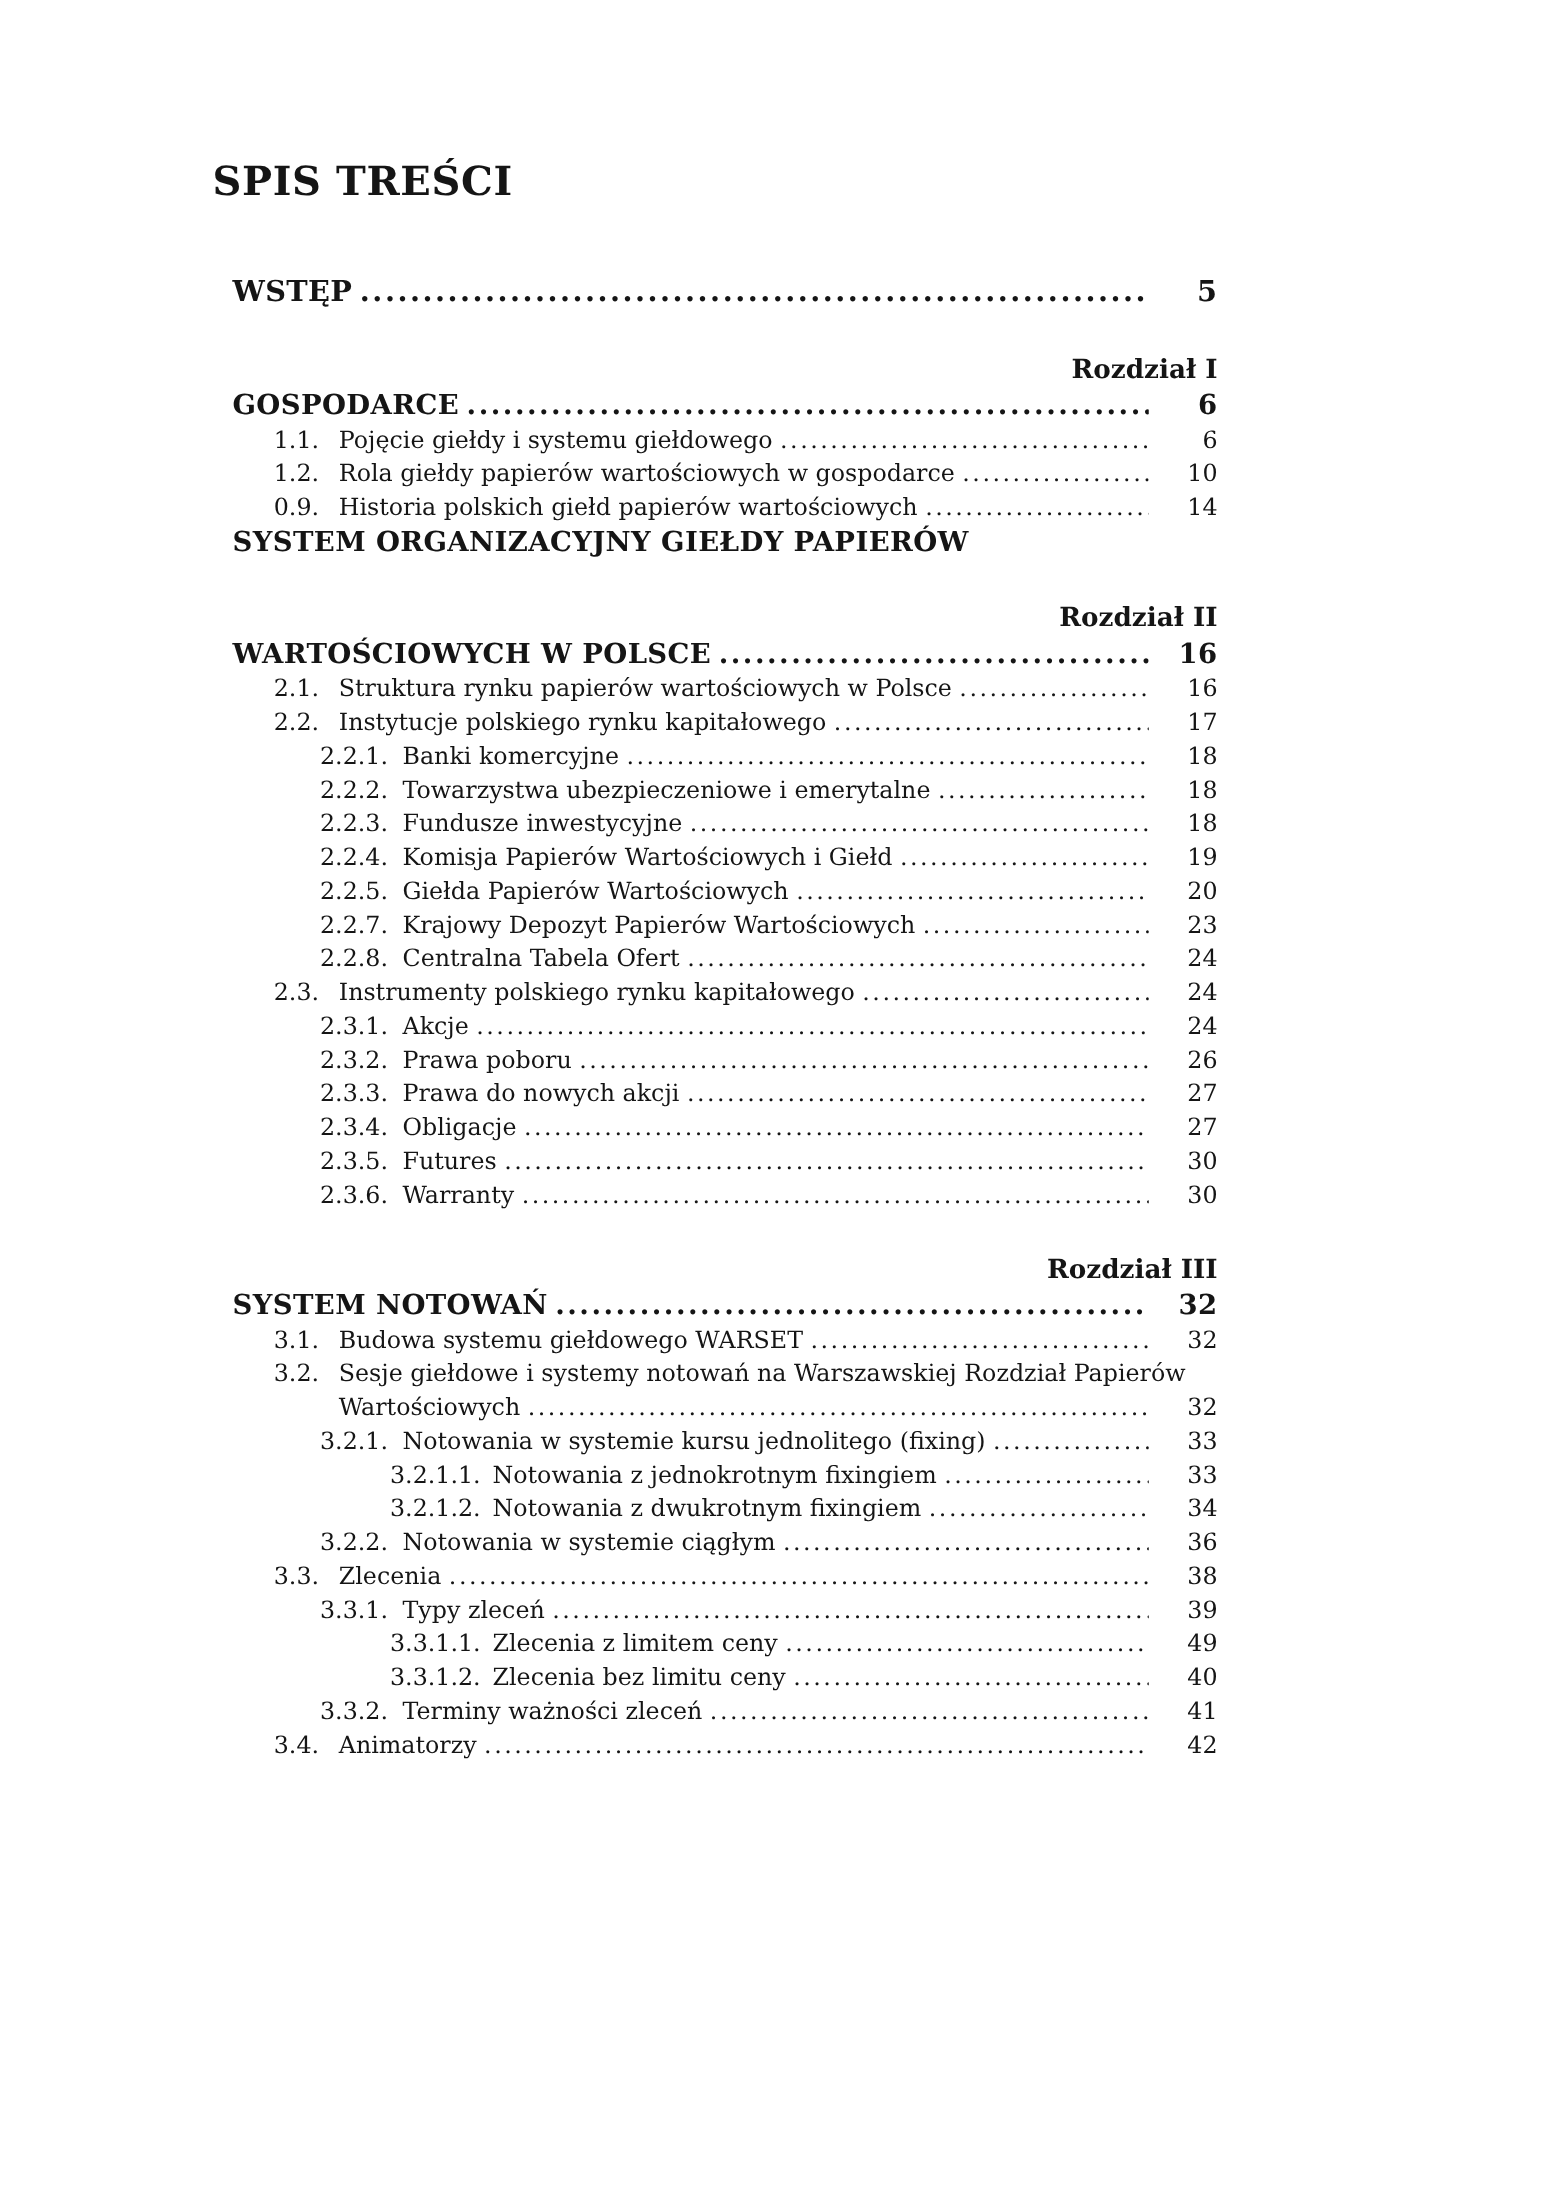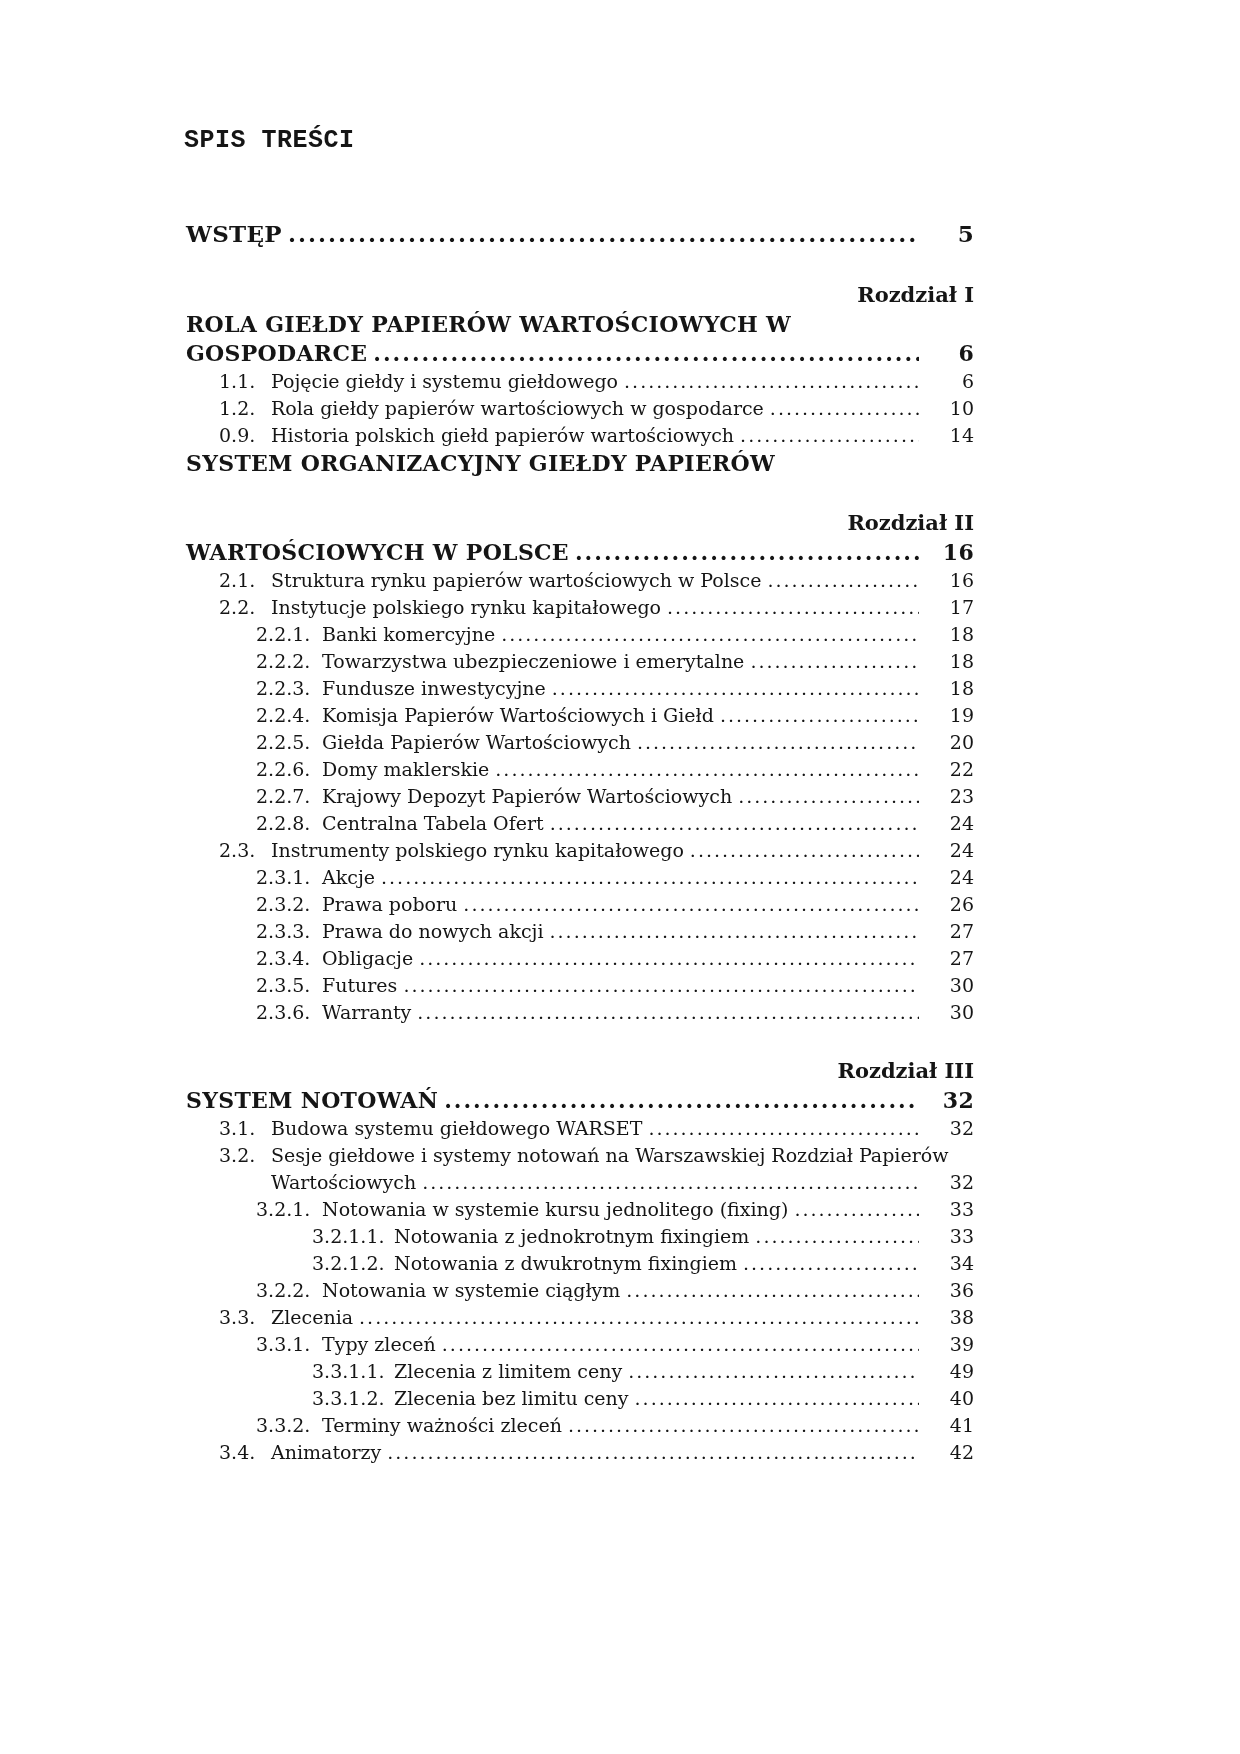--- a/index.html
+++ b/index.html
@@ -11,26 +11,25 @@
     position: relative;
     width: 1240px;
     height: 1754px;
     background: #ffffff;
     font-family: "DejaVu Serif", serif;
     color: #151515;
     overflow: hidden;
   }
   .doc-title {
     position: absolute;
-    left: 184px;
+    left: 170px;
     top: 126px;
-    font-size: 25px;
+    font-size: 32px;
     font-weight: bold;
     letter-spacing: 0.5px;
-    font-family: Liberation Mono, monospace;
   }
   .toc {
     position: absolute;
     left: 186px;
     top: 218px;
     width: 788px;
   }
   .row {
     display: flex;
     align-items: baseline;
@@ -96,23 +95,20 @@
   <div class="doc-title">SPIS TREŚCI</div>
   <div class="toc">
       <div class="row main">
         <span class="label">WSTĘP</span>
         <span class="dots"></span>
         <span class="pg">5</span>
       </div>
       <div class="row chapter_label">
         <span class="label">Rozdział I</span>
       </div>
-      <div class="row chapter_line">
-        <span class="label">ROLA GIEŁDY PAPIERÓW WARTOŚCIOWYCH W</span>
-      </div>
       <div class="row chapter_end">
         <span class="label">GOSPODARCE</span>
         <span class="dots"></span>
         <span class="pg">6</span>
       </div>
       <div class="row entry lvl1">
         <span class="num">1.1.</span>
         <span class="label">Pojęcie giełdy i systemu giełdowego</span>
         <span class="dots"></span>
         <span class="pg">6</span>
@@ -174,26 +170,20 @@
         <span class="num">2.2.4.</span>
         <span class="label">Komisja Papierów Wartościowych i Giełd</span>
         <span class="dots"></span>
         <span class="pg">19</span>
       </div>
       <div class="row entry lvl2">
         <span class="num">2.2.5.</span>
         <span class="label">Giełda Papierów Wartościowych</span>
         <span class="dots"></span>
         <span class="pg">20</span>
-      </div>
-      <div class="row entry lvl2">
-        <span class="num">2.2.6.</span>
-        <span class="label">Domy maklerskie</span>
-        <span class="dots"></span>
-        <span class="pg">22</span>
       </div>
       <div class="row entry lvl2">
         <span class="num">2.2.7.</span>
         <span class="label">Krajowy Depozyt Papierów Wartościowych</span>
         <span class="dots"></span>
         <span class="pg">23</span>
       </div>
       <div class="row entry lvl2">
         <span class="num">2.2.8.</span>
         <span class="label">Centralna Tabela Ofert</span>

